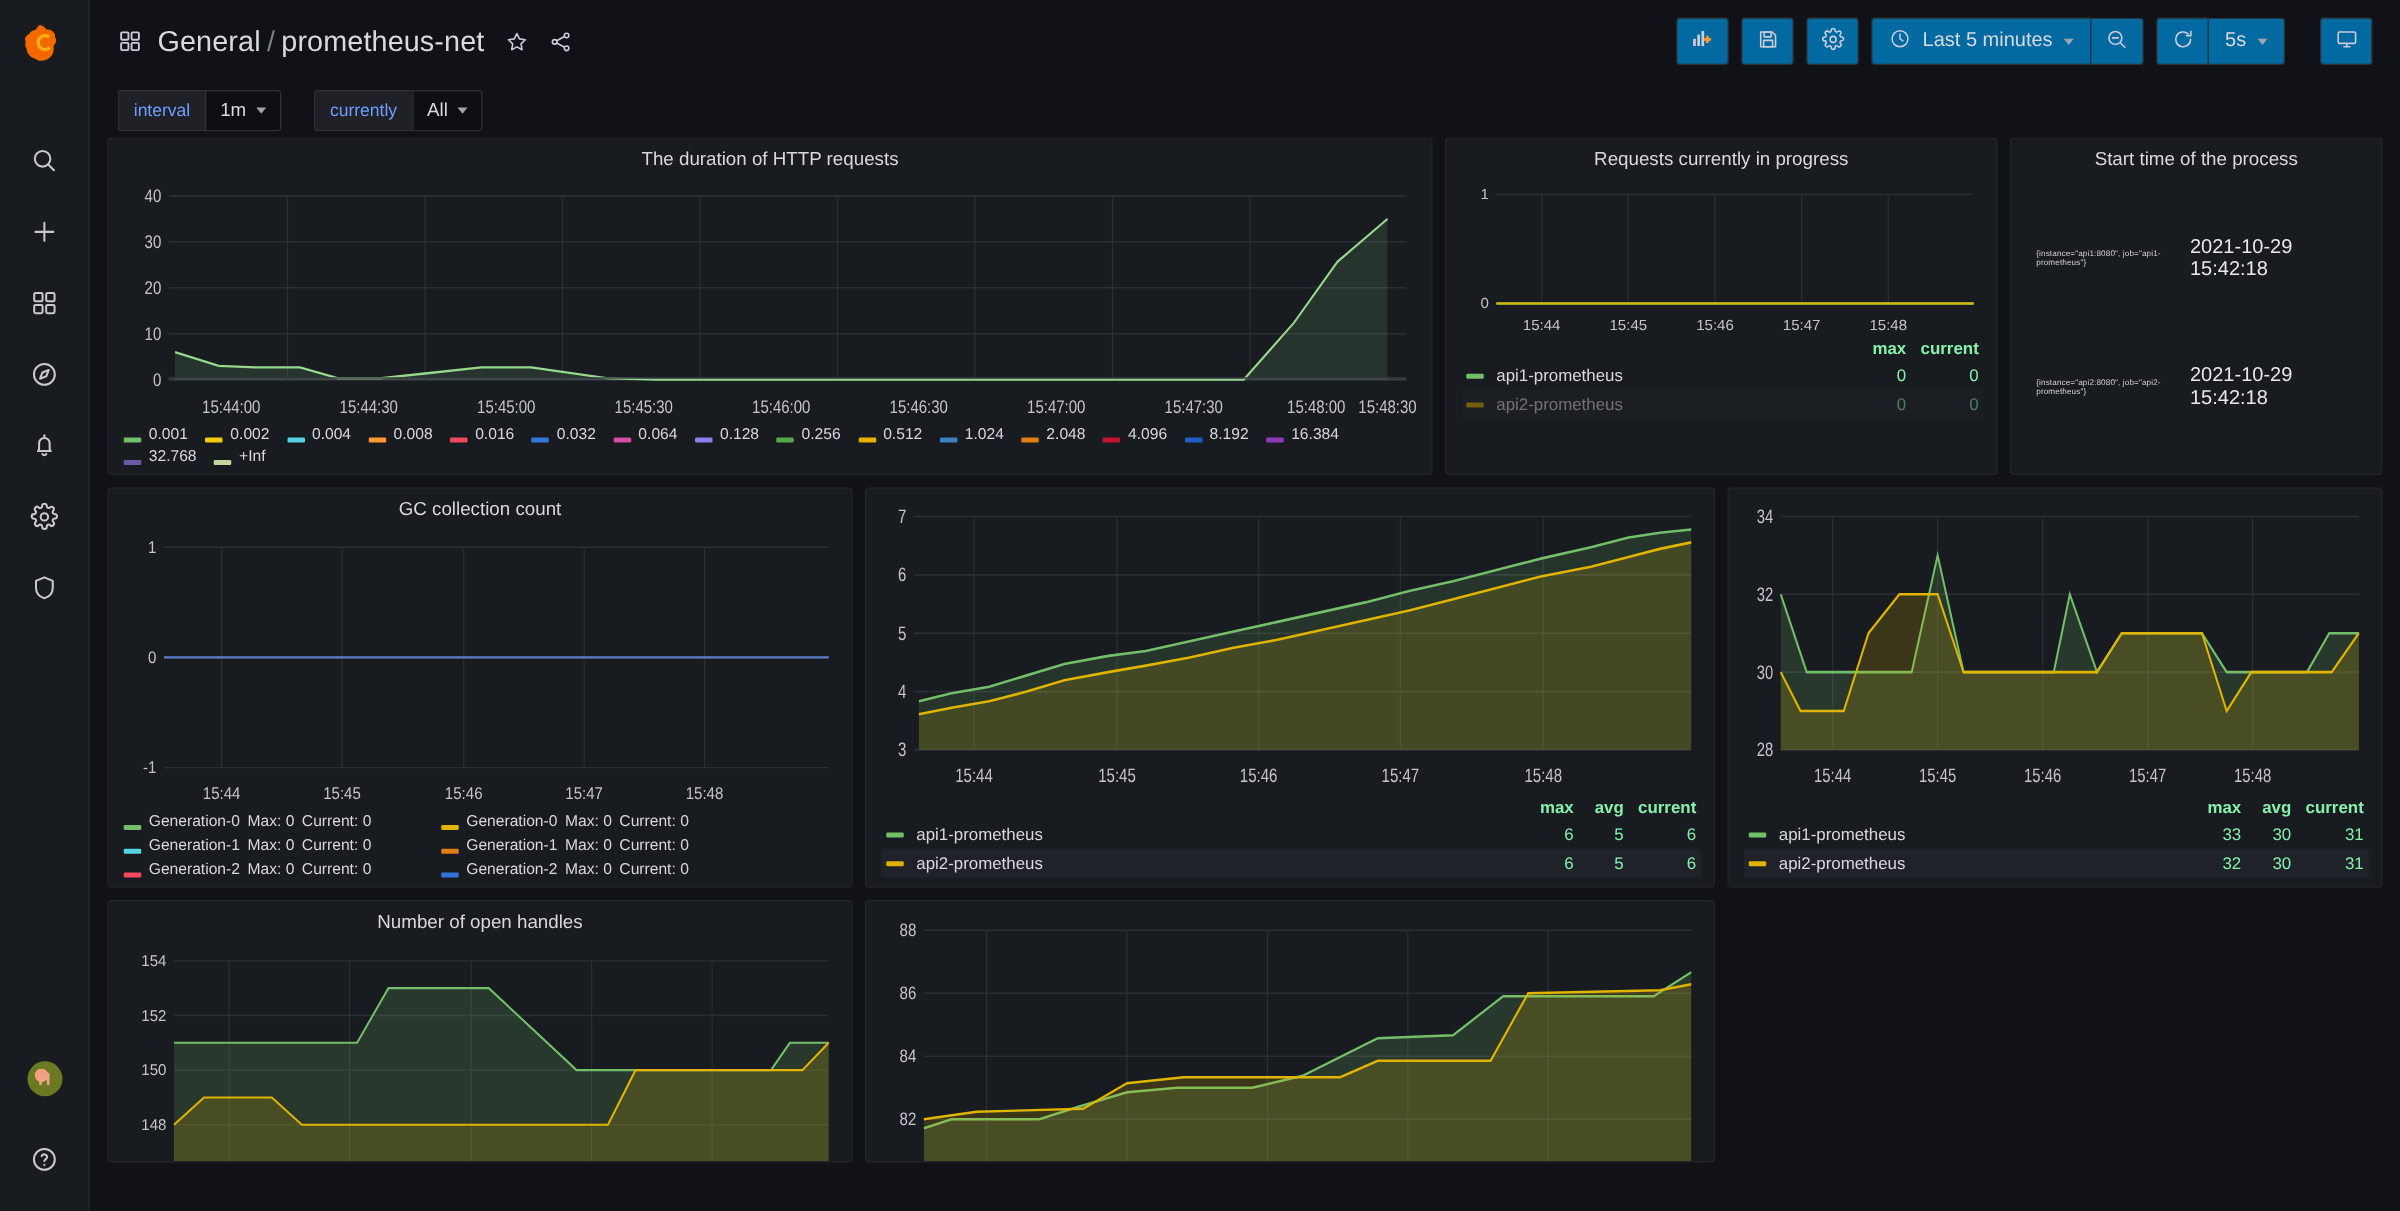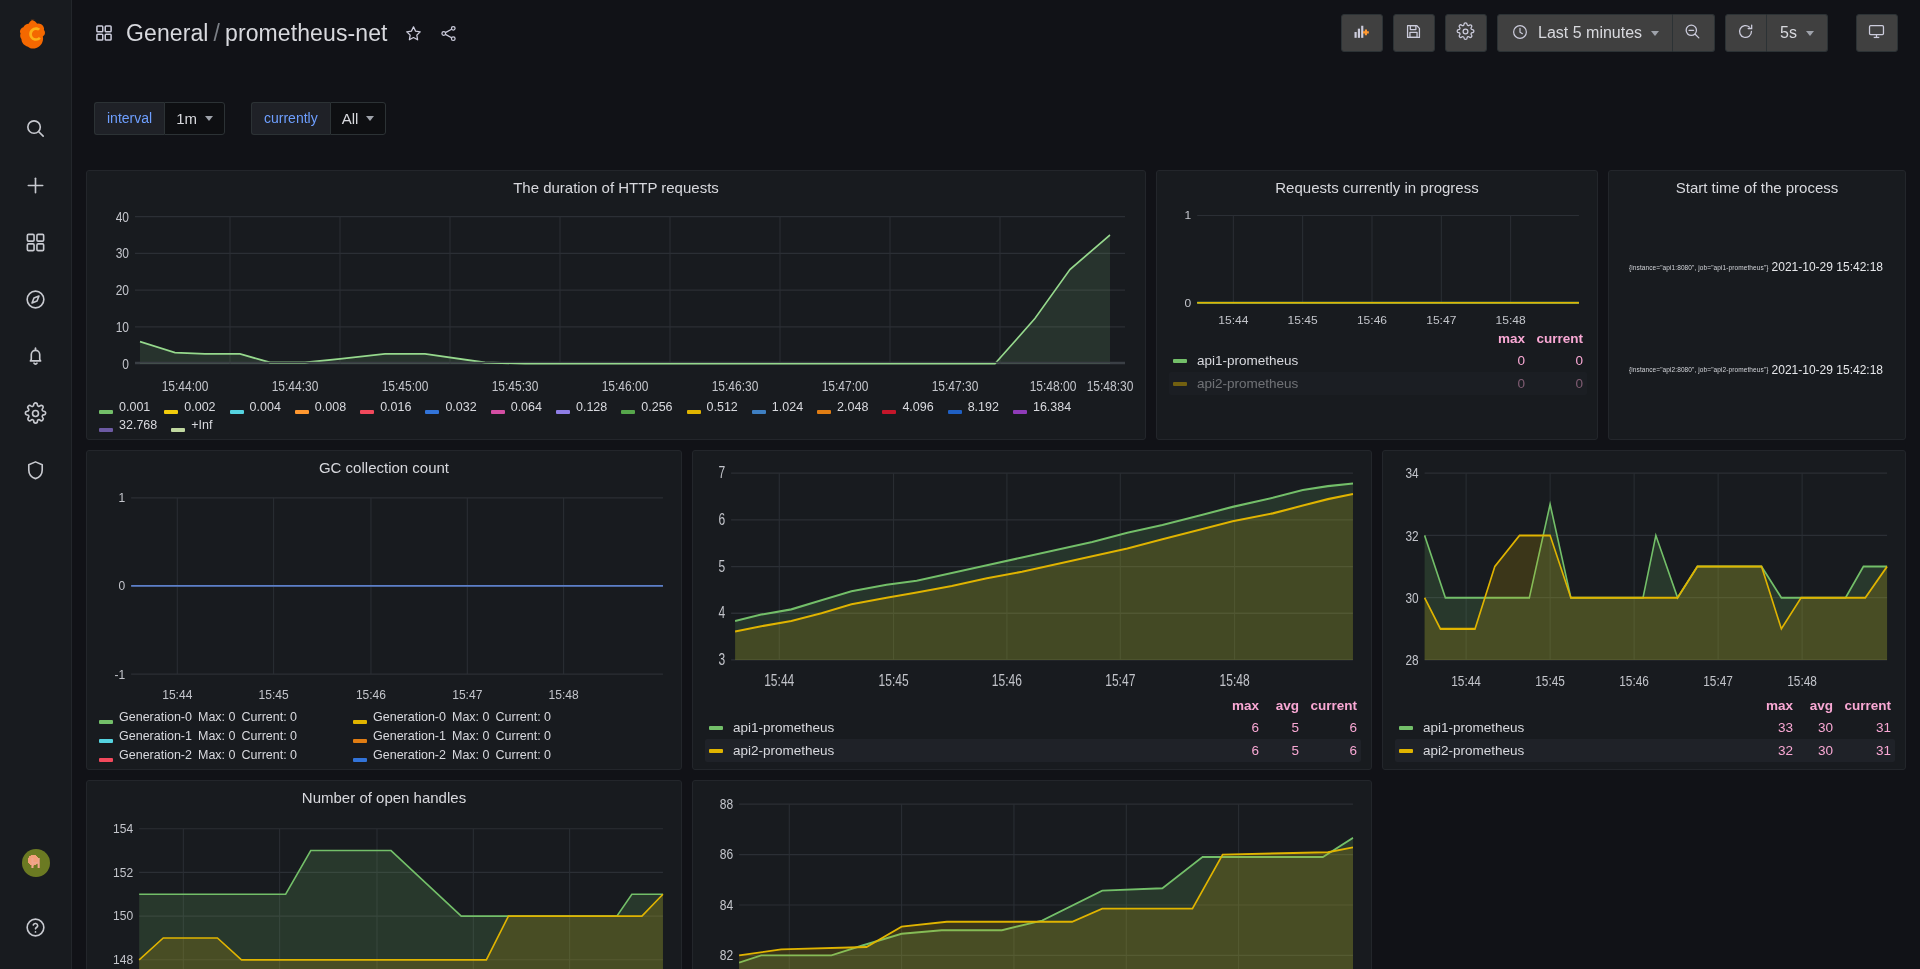--- a/index.html
+++ b/index.html
@@ -28,39 +28,39 @@
   .rail-item svg { display:block; }
   .rail-spacer { flex: 1 1 auto; }
   .rail-avatar {
     width: 28px; height: 28px; border-radius: 50%;
     background: radial-gradient(circle at 40% 40%, #f2a07b 0 22%, #6b7a22 23% 100%);
     display:flex;align-items:center;justify-content:center;
     font-size:14px;font-weight:bold;color:#f0a58c;margin-bottom:26px;
   }
 
   
-  .main { flex: 1 1 auto; display: flex; flex-direction: column; min-width: 0; gap: 30px; }
+  .main { flex: 1 1 auto; display: flex; flex-direction: column; min-width: 0; }
 
   .topbar {
     height: 66px; flex: 0 0 66px;
     display: flex; align-items: center; padding: 0 22px 0 22px;
     background: #111217;
   }
   .crumb { display: flex; align-items: center; gap: 12px; }
   .crumb-icon { color: #ccccdc; display:flex; }
   .crumb-text { font-size: 23px; color: #d8d9de; letter-spacing: .1px; }
   .crumb-text .sep { color: #7b7f86; margin: 0 5px; }
   .crumb-text .gen { color: #d8d9de; }
   .crumb-act { color: #ccccdc; cursor: pointer; display:flex; margin-left:4px;}
   .top-spacer { flex: 1 1 auto; }
   .tb-group { display: flex; align-items: center; gap: 10px; }
   .tb-btn {
     height: 38px; min-width: 42px; padding: 0 10px;
-    background: #404040; border: 1px solid #2c3235; border-radius: 3px;
-    display: flex; align-items: center; justify-content: space-between; gap: 7px;
+    background: #0369a1; border: 1px solid #2c3235; border-radius: 3px;
+    display: flex; align-items: center; justify-content: center; gap: 7px;
     color: #ccccdc; cursor: pointer; font-size: 15px;
   }
   .tb-combo { padding: 0 13px; gap: 9px; }
   .tb-combo .lbl { font-size: 16px; color: #d8d9de; font-weight: 500; }
   .tb-joined { display:flex; }
   .tb-joined .tb-btn { border-radius: 0; border-left-width: 0; }
   .tb-joined .tb-btn:first-child { border-radius: 3px 0 0 3px; border-left-width: 1px; }
   .tb-joined .tb-btn:last-child { border-radius: 0 3px 3px 0; }
   .chev { width: 0; height: 0; border-left: 4.5px solid transparent; border-right: 4.5px solid transparent; border-top: 5px solid #9fa3ab; }
 
@@ -104,28 +104,28 @@
   
   .legend-wrap { flex: 0 0 auto; padding: 2px 10px 7px 12px; }
   .legend-flow { display: flex; flex-wrap: wrap; gap: 4px 14px; font-size: 12.5px; color: #d8d9de; }
   .leg-item { display: flex; align-items: flex-end; gap: 6px; white-space: nowrap; }
   .swatch { width: 14px; height: 4px; border-radius: 1px; flex: 0 0 14px; }
   .legend-table { width: 100%; font-size: 13px; }
   .lt-head { display: flex; justify-content: flex-end; gap: 0; color: #6e9fff; font-weight: 600; font-size: 12.5px; padding: 1px 4px 3px 0; }
   .lt-row { display: flex; align-items: center; padding: 4px 4px 4px 4px; }
   .lt-row.alt { background: #1f2228; border-radius: 2px; }
   .lt-name { flex: 1 1 auto; color: #d8d9de; padding-left: 10px; font-size: 13.5px; }
-  .lt-cell { flex: 0 0 auto; text-align: right; color: #f9a8d4; font-size: 13.5px; }
+  .lt-cell { flex: 0 0 auto; text-align: right; color: #86efac; font-size: 13.5px; }
   .w-max { width: 52px; } .w-avg { width: 40px; } .w-cur { width: 58px; }
 
   
   .stat-rows { display:flex; flex-direction:column; justify-content:space-around; height:100%; padding: 14px 12px 18px 12px;}
   .stat-row { display: flex; align-items: center; justify-content: space-between; }
   .stat-label { font-size: 6.5px; color: #d2d4d9; font-family: "Liberation Sans", sans-serif; letter-spacing:.1px; }
-  .stat-value { font-size: 12px; color: #e6e7ea; text-align: right; }
+  .stat-value { font-size: 16px; color: #e6e7ea; }
 </style>
 </head>
 <body>
 
 <div class="app">
 
   <nav class="rail">
     <div class="rail-logo">
       <svg width="34" height="34" viewBox="0 0 24 24">
         <path d="M12 1.6c-2.6 0-4.4 1.5-5.2 3.2-1.6.1-3 1-3.7 2.4-1.3.4-2.3 1.5-2.4 2.9 0 .6.1 1.1.4 1.6-.5 1.3-.3 2.8.6 3.9.1 2.6 2 4.8 4.6 5.4 1.3 1.1 3 1.5 4.7 1.2 3.5-.5 6-3.5 6-7 0-.5-.1-1-.2-1.5l.5-.4c1-.9 1.3-2.3.8-3.5-.1-.3-.3-.5-.5-.7.2-.8.1-1.6-.3-2.3-.9-1.6-2.7-2.4-4.5-2.1-.3-.5-.7-1-1.2-1.4-1-.8-2.3-1.2-3.6-1.1z" fill="#f46800"></path>

